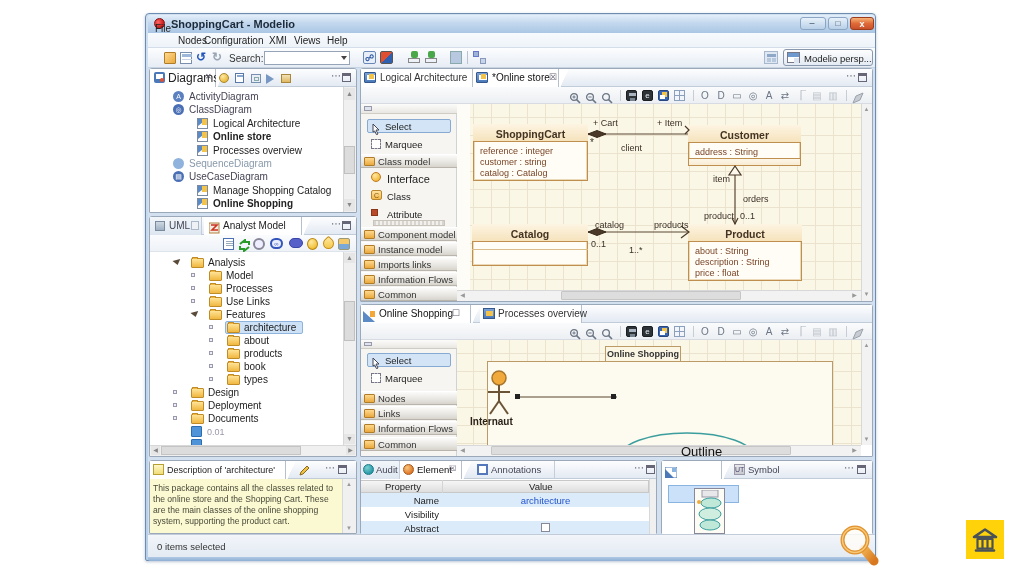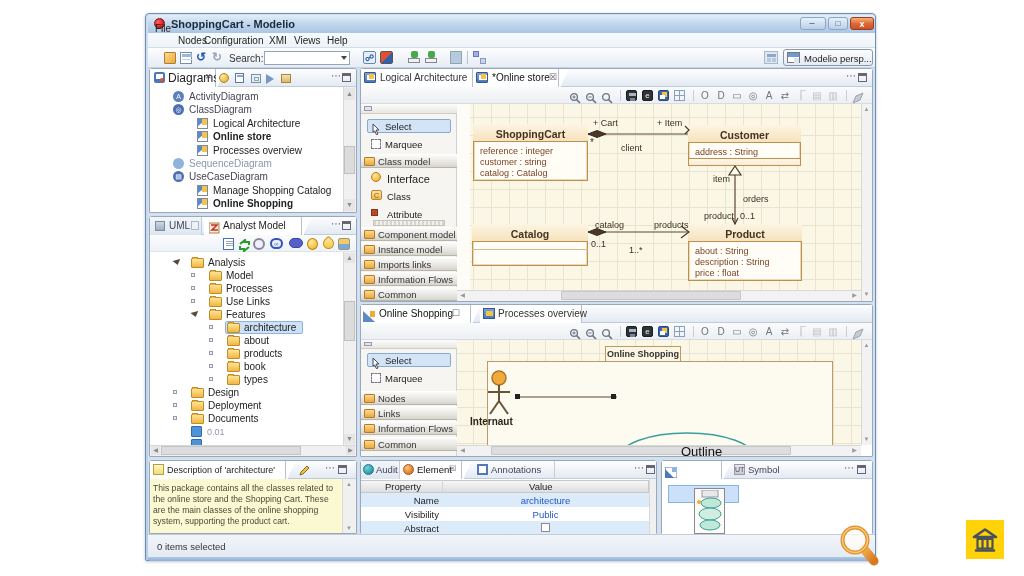--- a/index.html
+++ b/index.html
@@ -595,21 +595,20 @@
 <div class="" style="left:215px;top:465px;width:288px;height:55px;background:#fff"></div>
 <div class="" style="left:215px;top:466px;width:288px;height:13px;background:linear-gradient(180deg,#f6f6f6,#dedede);border:1px solid #c8c8c8;border-left:0"></div>
 <div class="t" style="left:239px;top:467px;font-size:9.5px;color:#222">Property</div>
 <div class="t" style="left:383px;top:467px;font-size:9.5px;color:#222">Value</div>
 <div style="left:296px;top:466px;width:1px;height:54px;background:#d4d4d4"></div>
 <div class="" style="left:215px;top:479px;width:288px;height:14px;background:#dcebfa"></div>
 <div class="t" style="left:293px;top:481px;font-size:9.5px;color:#222;transform:translateX(-100%);position:absolute">Name</div>
 <div class="t" style="left:361px;top:481px;font-size:9.5px;color:#2255cc;left:296px;width:207px;text-align:center;position:absolute">architecture</div>
 <div class="" style="left:215px;top:493px;width:288px;height:14px;background:#ffffff"></div>
 <div class="t" style="left:293px;top:495px;font-size:9.5px;color:#222;transform:translateX(-100%);position:absolute">Visibility</div>
-<div class="t" style="left:361px;top:495px;font-size:9.5px;color:#2255cc;left:296px;width:207px;text-align:center;position:absolute">Public</div>
 <div class="" style="left:215px;top:507px;width:288px;height:14px;background:#dcebfa"></div>
 <div class="t" style="left:293px;top:509px;font-size:9.5px;color:#222;transform:translateX(-100%);position:absolute">Abstract</div>
 <div style="left:395px;top:509px;width:9px;height:9px;background:#fff;border:1px solid #889"></div>
 <div class="" style="left:503px;top:465px;width:7px;height:55px;background:#f0f0f0;border-left:1px solid #d8d8d8"></div>
 <div class="panel" style="left:515px;top:446px;width:212px;height:74px;"></div>
 <div class="" style="left:516px;top:447px;width:210px;height:18px;background:linear-gradient(180deg,#fdfdfe,#e3eaf3);border-bottom:1px solid #c2ccd8"></div>
 <div class="" style="left:516px;top:447px;width:60px;height:18px;background:#fff;border-right:1px solid #b6c0cc"></div>
 <div style="left:519px;top:450px;width:12px;height:11px"><svg width="12" height="11">
         <rect x="0" y="0" width="12" height="11" fill="#fff" stroke="#4a78b8"></rect>
         <path d="M0 11 L0 2 L9 11 Z" fill="#4a78b8"></path>

